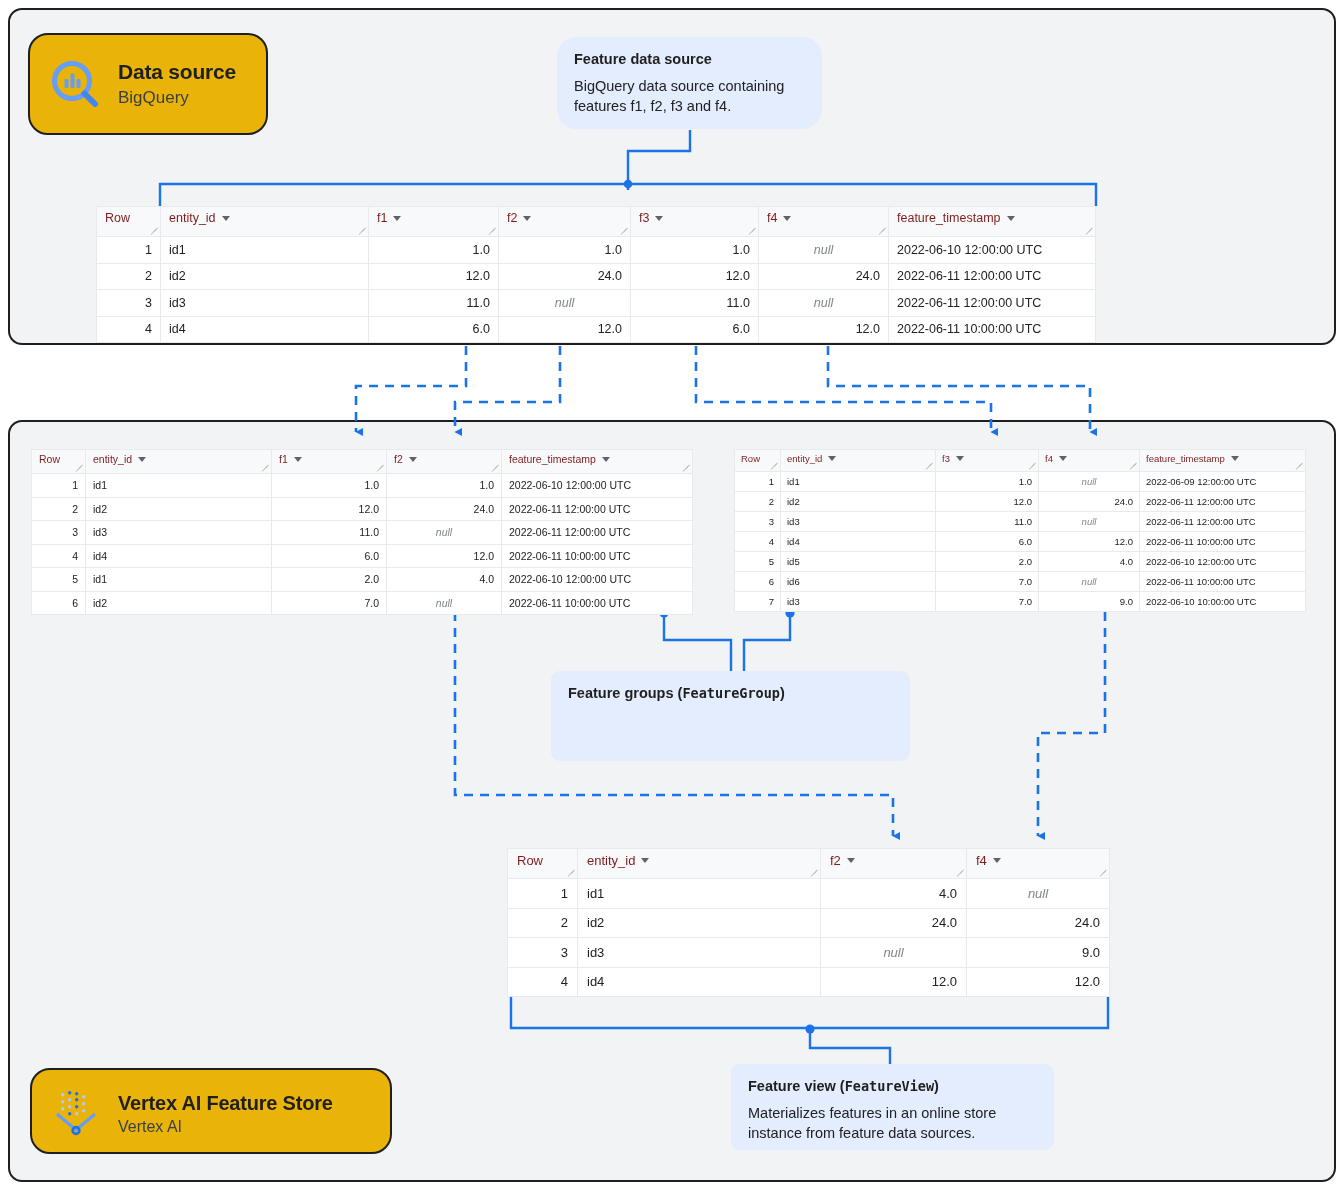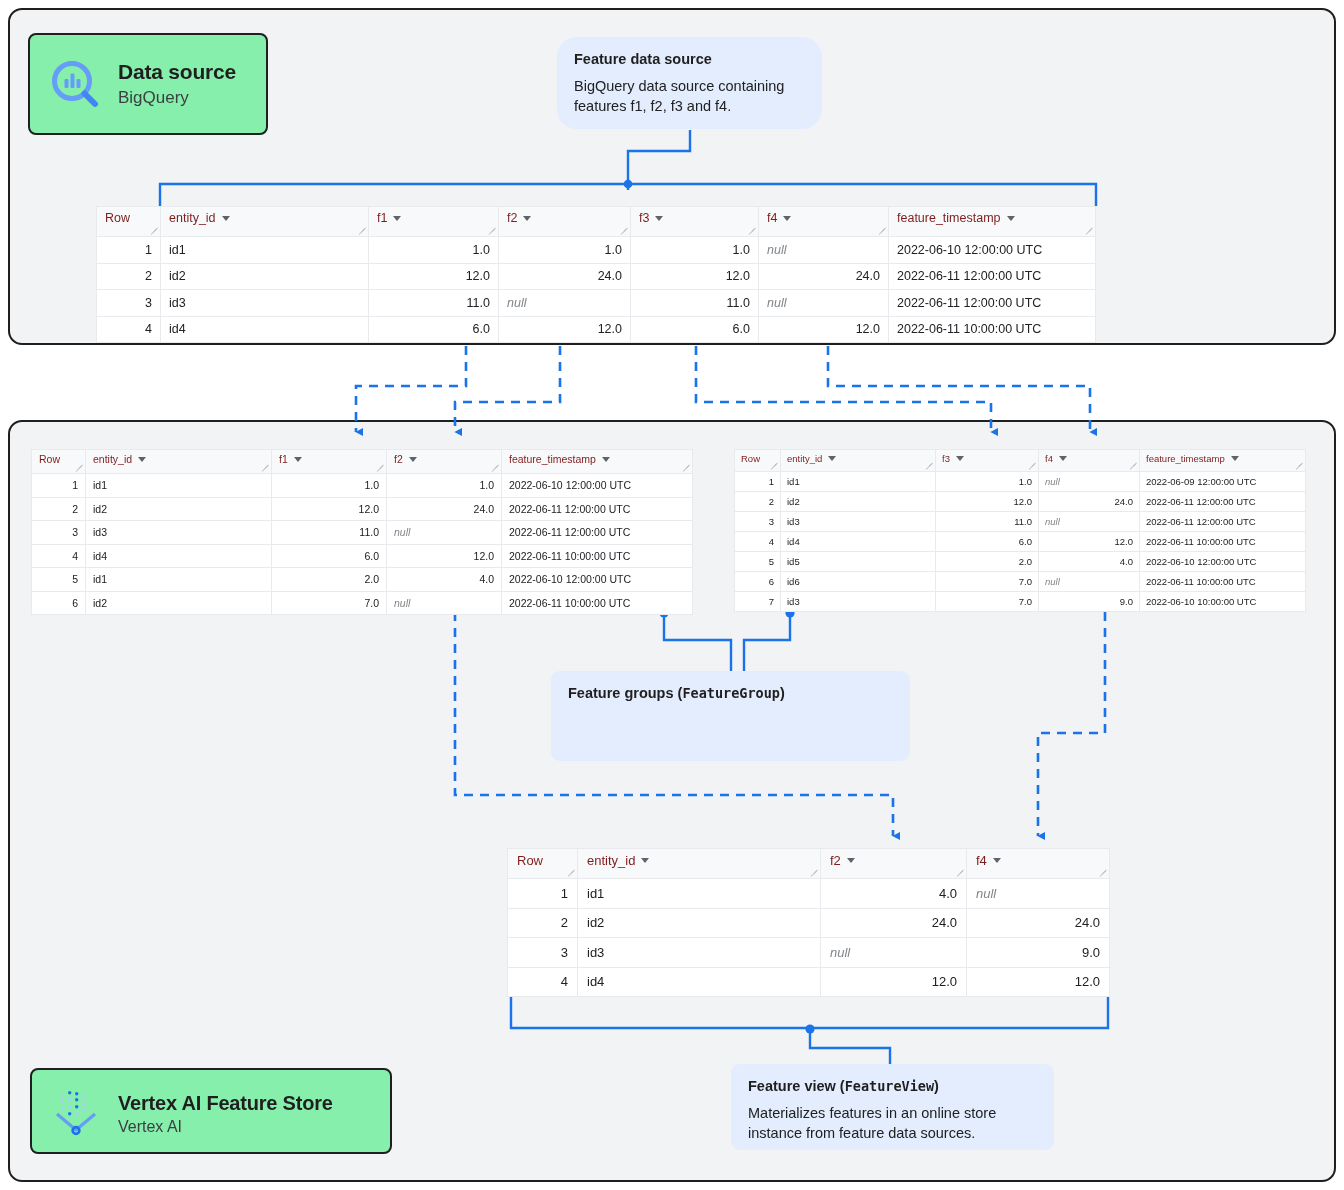--- a/index.html
+++ b/index.html
@@ -20,23 +20,23 @@
     background: #f1f3f4;
     border: 2.5px solid #1f1f1f;
     border-radius: 14px;
   }
   #group-datasource { left: 8px; top: 8px; width: 1328px; height: 337px; }
   #group-featurestore { left: 8px; top: 420px; width: 1328px; height: 762px; }
 
   
   .product-box {
     position: absolute;
-    background: #86efac;
+    background: #eab308;
     border: 2.5px solid #1f1f1f;
-    border-radius: 8px;
+    border-radius: 20px;
     display: flex;
     align-items: center;
     padding: 16px 18px;
     gap: 16px;
   }
   #product-bigquery { left: 28px; top: 33px; width: 240px; height: 102px; }
   #product-featurestore { left: 30px; top: 1068px; width: 362px; height: 86px; }
   .product-icon { flex: 0 0 auto; display: flex; align-items: center; justify-content: center; }
   .product-text { display: flex; flex-direction: column; justify-content: center; }
   .product-title {
@@ -76,21 +76,21 @@
     position: relative;
     vertical-align: top;
   }
   .tbl td {
     background: #ffffff;
     border: 1px solid #e8eaed;
     color: #202124;
   }
   .tbl .c-row { text-align: right; color: #202124; }
   .tbl .c-num { text-align: right; }
-  .tbl .c-null { text-align: left; color: #80868b; font-style: italic; }
+  .tbl .c-null { text-align: center; color: #80868b; font-style: italic; }
   .th-inner { display: flex; align-items: center; gap: 6px; }
   .caret {
     width: 0; height: 0;
     border-left: 4px solid transparent;
     border-right: 4px solid transparent;
     border-top: 5px solid #5f6368;
     display: inline-block;
   }
   .resize {
     position: absolute; right: 2px; bottom: 1px;

